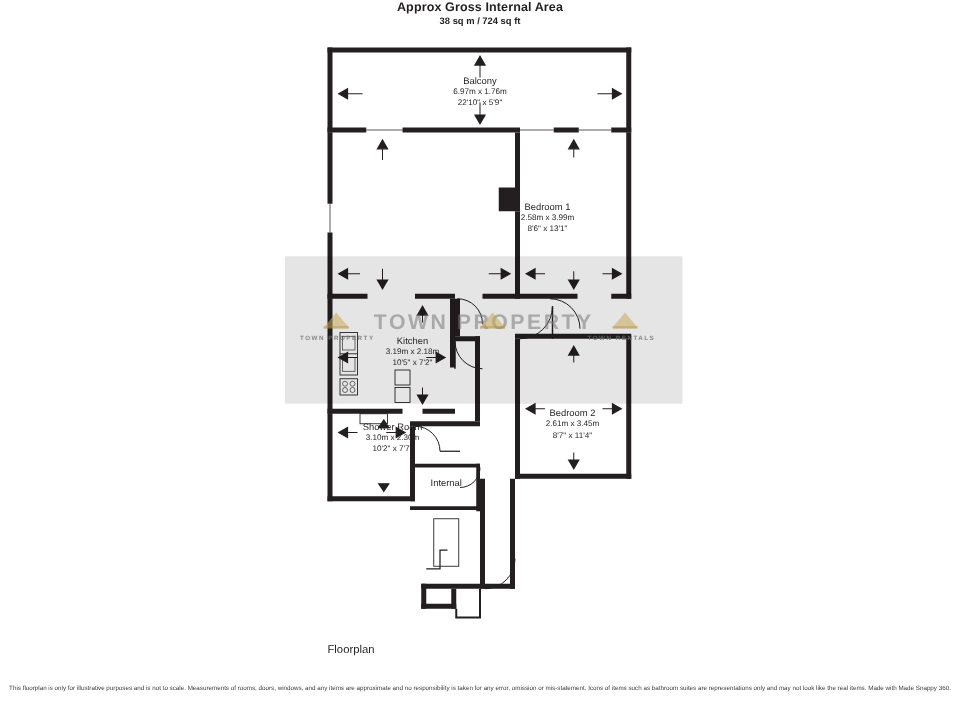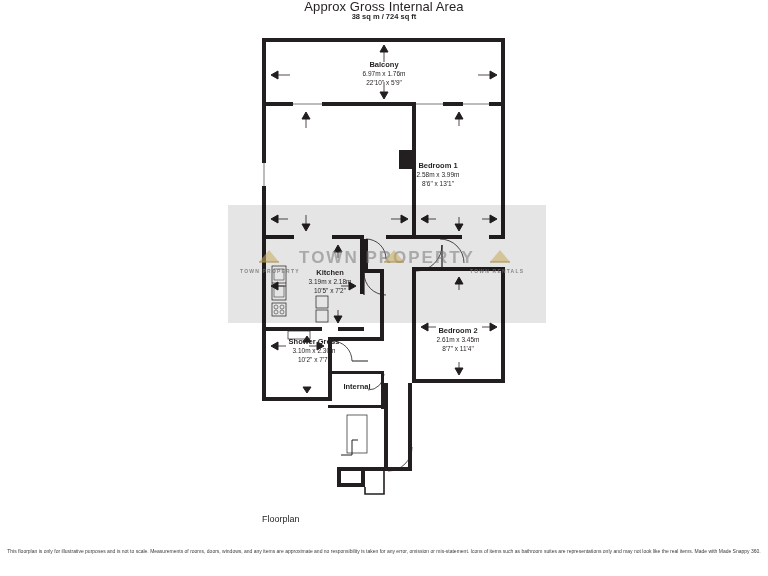--- a/index.html
+++ b/index.html
@@ -21,22 +21,22 @@
   }
   
   .header {
     position: absolute;
     top: 2px;
     left: 0;
     width: 100%;
     text-align: center;
   }
   .header .line1 {
-    font-size: 13px;
-    font-weight: normal;
+    font-size: 10px;
+    font-weight: bold;
     letter-spacing: 0.1px;
     line-height: 10px;
   }
   .header .line2 {
     font-size: 7.5px;
     font-weight: bold;
     line-height: 10px;
   }
   
   .plan {
@@ -92,21 +92,21 @@
   .wm-logo.l3 { left: 487px; top: 248px; }
   
   .room {
     position: absolute;
     text-align: center;
     line-height: 9px;
     white-space: nowrap;
   }
   .room .name {
     font-size: 7.5px;
-    font-weight: bold;
+    font-weight: normal;
     display: block;
   }
   .room .dim {
     font-size: 6.5px;
     display: block;
   }
   .room .dimi {
     font-size: 6.5px;
     display: block;
   }
@@ -336,21 +336,21 @@
     <span class="dimi">8'6" x 13'1"</span>
   </div>
 
   <div class="room" style="left:276px; top:268px; width:108px;">
     <span class="name">Kitchen</span>
     <span class="dim">3.19m x 2.18m</span>
     <span class="dimi">10'5" x 7'2"</span>
   </div>
 
   <div class="room" style="left:259px; top:337px; width:110px;">
-    <span class="name">Shower Gross</span>
+    <span class="name">Shower Room</span>
     <span class="dim">3.10m x 2.30m</span>
     <span class="dimi">10'2" x 7'7"</span>
   </div>
 
   <div class="room" style="left:404px; top:326px; width:108px;">
     <span class="name">Bedroom 2</span>
     <span class="dim">2.61m x 3.45m</span>
     <span class="dimi">8'7" x 11'4"</span>
   </div>
 

